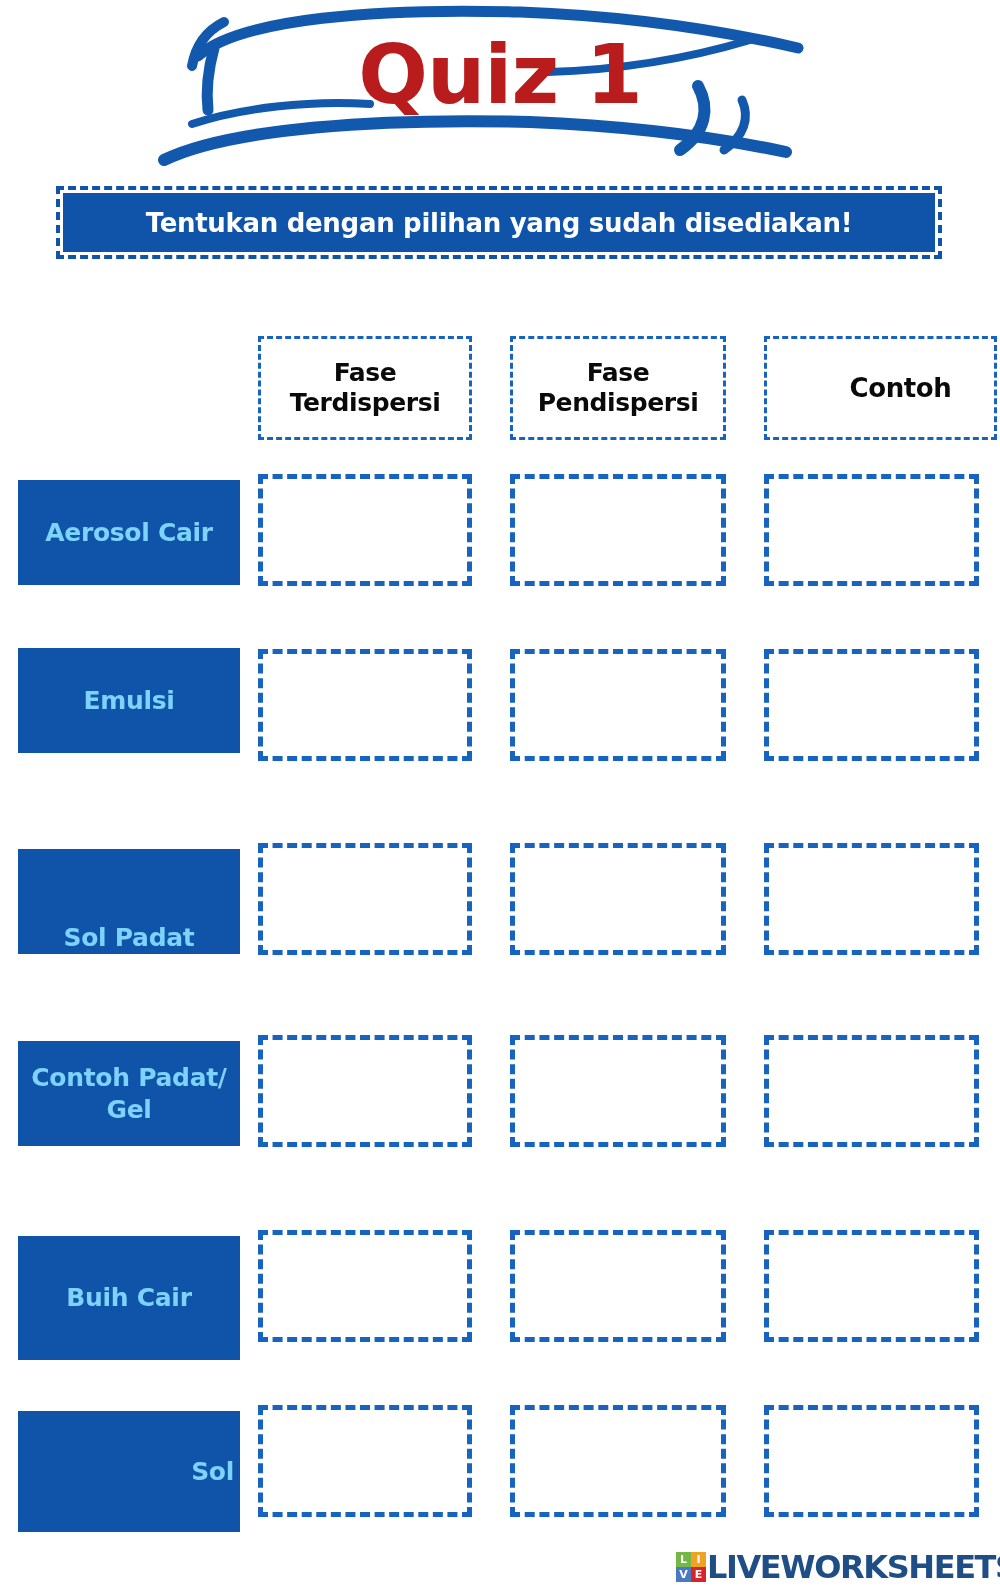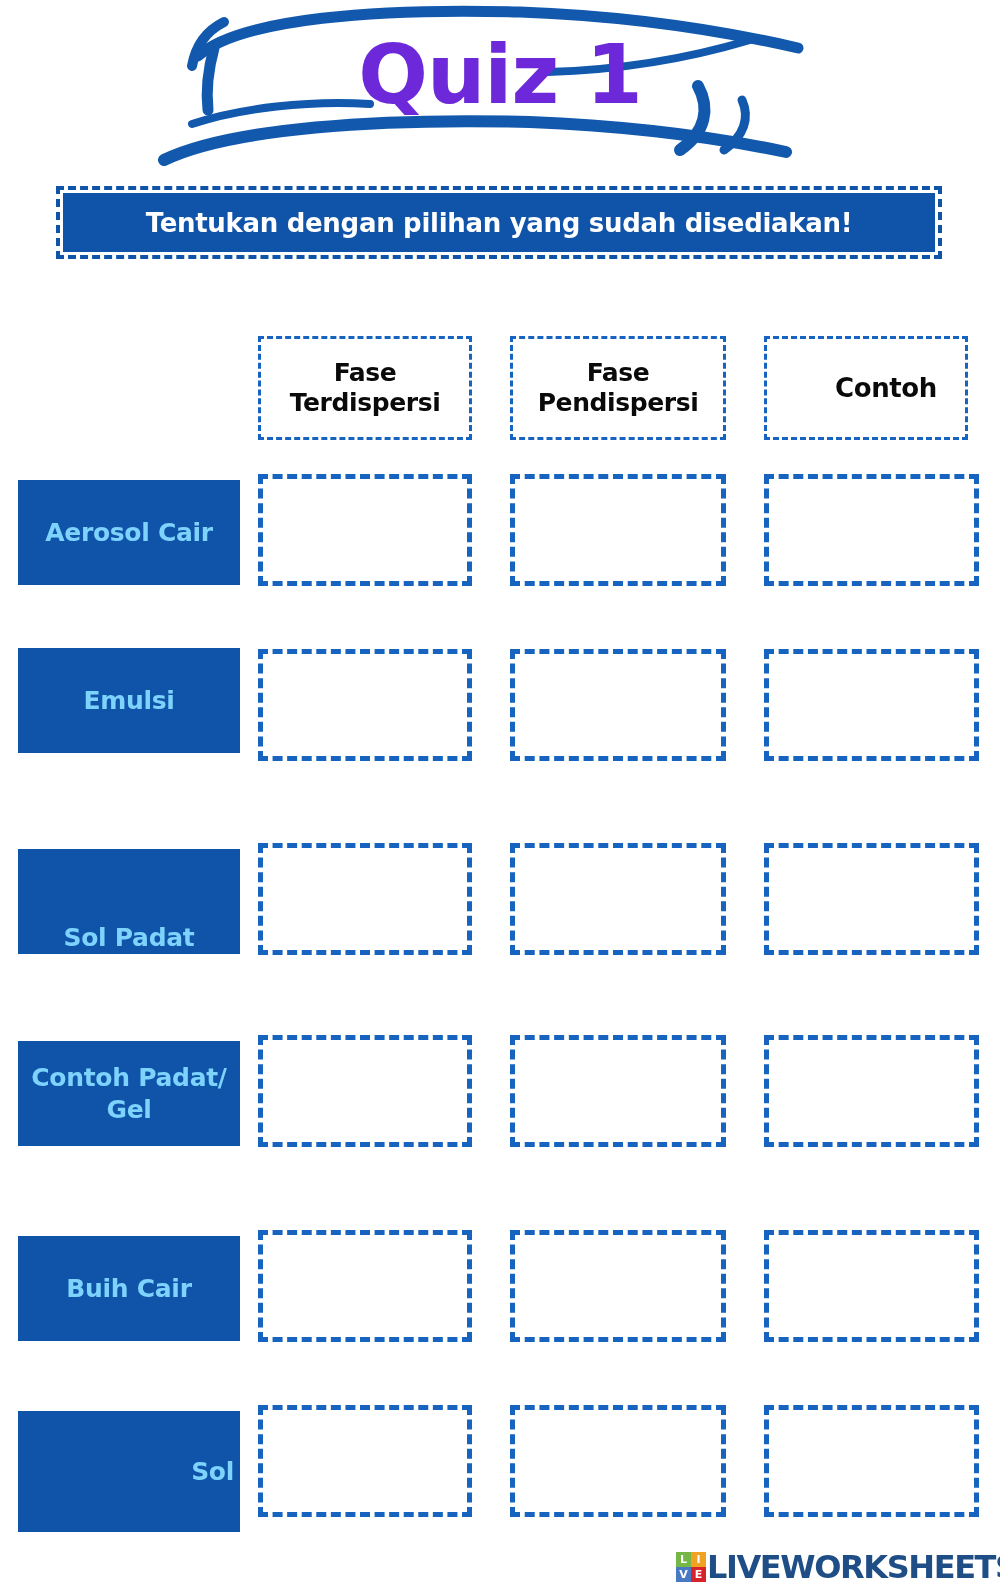--- a/index.html
+++ b/index.html
@@ -199,41 +199,41 @@
 
         <path d="M42 124 C 90 108, 160 100, 220 104" stroke-width="8" stroke="#1259ad"></path>
 
         <path d="M14 160 C 80 128, 230 118, 380 122 C 480 126, 560 136, 636 152" stroke-width="12" stroke="#1259ad"></path>
 
         <path d="M548 86 C 560 108, 556 132, 530 150" stroke-width="12" stroke="#1259ad"></path>
 
         <path d="M592 100 C 600 118, 594 136, 574 150" stroke-width="9" stroke="#1259ad"></path>
       </g>
     </svg>
-    <div id="quiz-title" style="color: #6d28d9;">Quiz 1</div>
+    <div id="quiz-title" style="color: #b91c1c;">Quiz 1</div>
   </div>
 
   <div id="instruction-banner" style="border-color: rgb(16, 84, 169);">
     <div id="instruction-banner-inner" style="background: rgb(16, 84, 169);">
       <span id="instruction-text">Tentukan dengan pilihan yang sudah disediakan!</span>
     </div>
   </div>
 
   <div id="grid">
 
   <div class="header-row" style="top: 36px;">
         <div class="header-cell" style="left: 258px; width: 214px; border-color: rgb(23, 99, 192);">
           <span class="hdr-label">Fase
 Terdispersi</span>
         </div>
         <div class="header-cell" style="left: 510px; width: 216px; border-color: rgb(23, 99, 192);">
           <span class="hdr-label">Fase
 Pendispersi</span>
         </div>
-        <div class="header-cell wide-label" style="left: 764px; width: 204px; border-color: rgb(23, 99, 192); padding-left: 40px;">
+        <div class="header-cell wide-label" style="left: 764px; width: 233px; border-color: rgb(23, 99, 192); padding-left: 40px;">
           <span class="hdr-label">Contoh</span>
         </div>
       </div>
       <div class="data-row" style="top: 0px;">
         <div class="row-label" style="top: 180px; height: 105px; background: rgb(16, 84, 169);">
           <span class="row-label-text">Aerosol Cair</span>
         </div>
         <div class="answer-cell" style="left: 258px; width: 214px; top: 174px; height: 112px; border-color: rgb(23, 99, 192);"></div>
         <div class="answer-cell" style="left: 510px; width: 216px; top: 174px; height: 112px; border-color: rgb(23, 99, 192);"></div>
         <div class="answer-cell" style="left: 764px; width: 215px; top: 174px; height: 112px; border-color: rgb(23, 99, 192);"></div>
@@ -257,21 +257,21 @@
       <div class="data-row" style="top: 0px;">
         <div class="row-label" style="top: 741px; height: 105px; background: rgb(16, 84, 169);">
           <span class="row-label-text">Contoh Padat/
 Gel</span>
         </div>
         <div class="answer-cell" style="left: 258px; width: 214px; top: 735px; height: 112px; border-color: rgb(23, 99, 192);"></div>
         <div class="answer-cell" style="left: 510px; width: 216px; top: 735px; height: 112px; border-color: rgb(23, 99, 192);"></div>
         <div class="answer-cell" style="left: 764px; width: 215px; top: 735px; height: 112px; border-color: rgb(23, 99, 192);"></div>
       </div>
       <div class="data-row" style="top: 0px;">
-        <div class="row-label" style="top: 936px; height: 105px; background: rgb(16, 84, 169);">
+        <div class="row-label" style="top: 936px; height: 124px; background: rgb(16, 84, 169);">
           <span class="row-label-text">Buih Cair</span>
         </div>
         <div class="answer-cell" style="left: 258px; width: 214px; top: 930px; height: 112px; border-color: rgb(23, 99, 192);"></div>
         <div class="answer-cell" style="left: 510px; width: 216px; top: 930px; height: 112px; border-color: rgb(23, 99, 192);"></div>
         <div class="answer-cell" style="left: 764px; width: 215px; top: 930px; height: 112px; border-color: rgb(23, 99, 192);"></div>
       </div>
       <div class="data-row" style="top: 0px;">
         <div class="row-label" style="top: 1111px; height: 121px; background: rgb(16, 84, 169); justify-content: flex-end;">
           <span class="row-label-text">Sol</span>
         </div>

